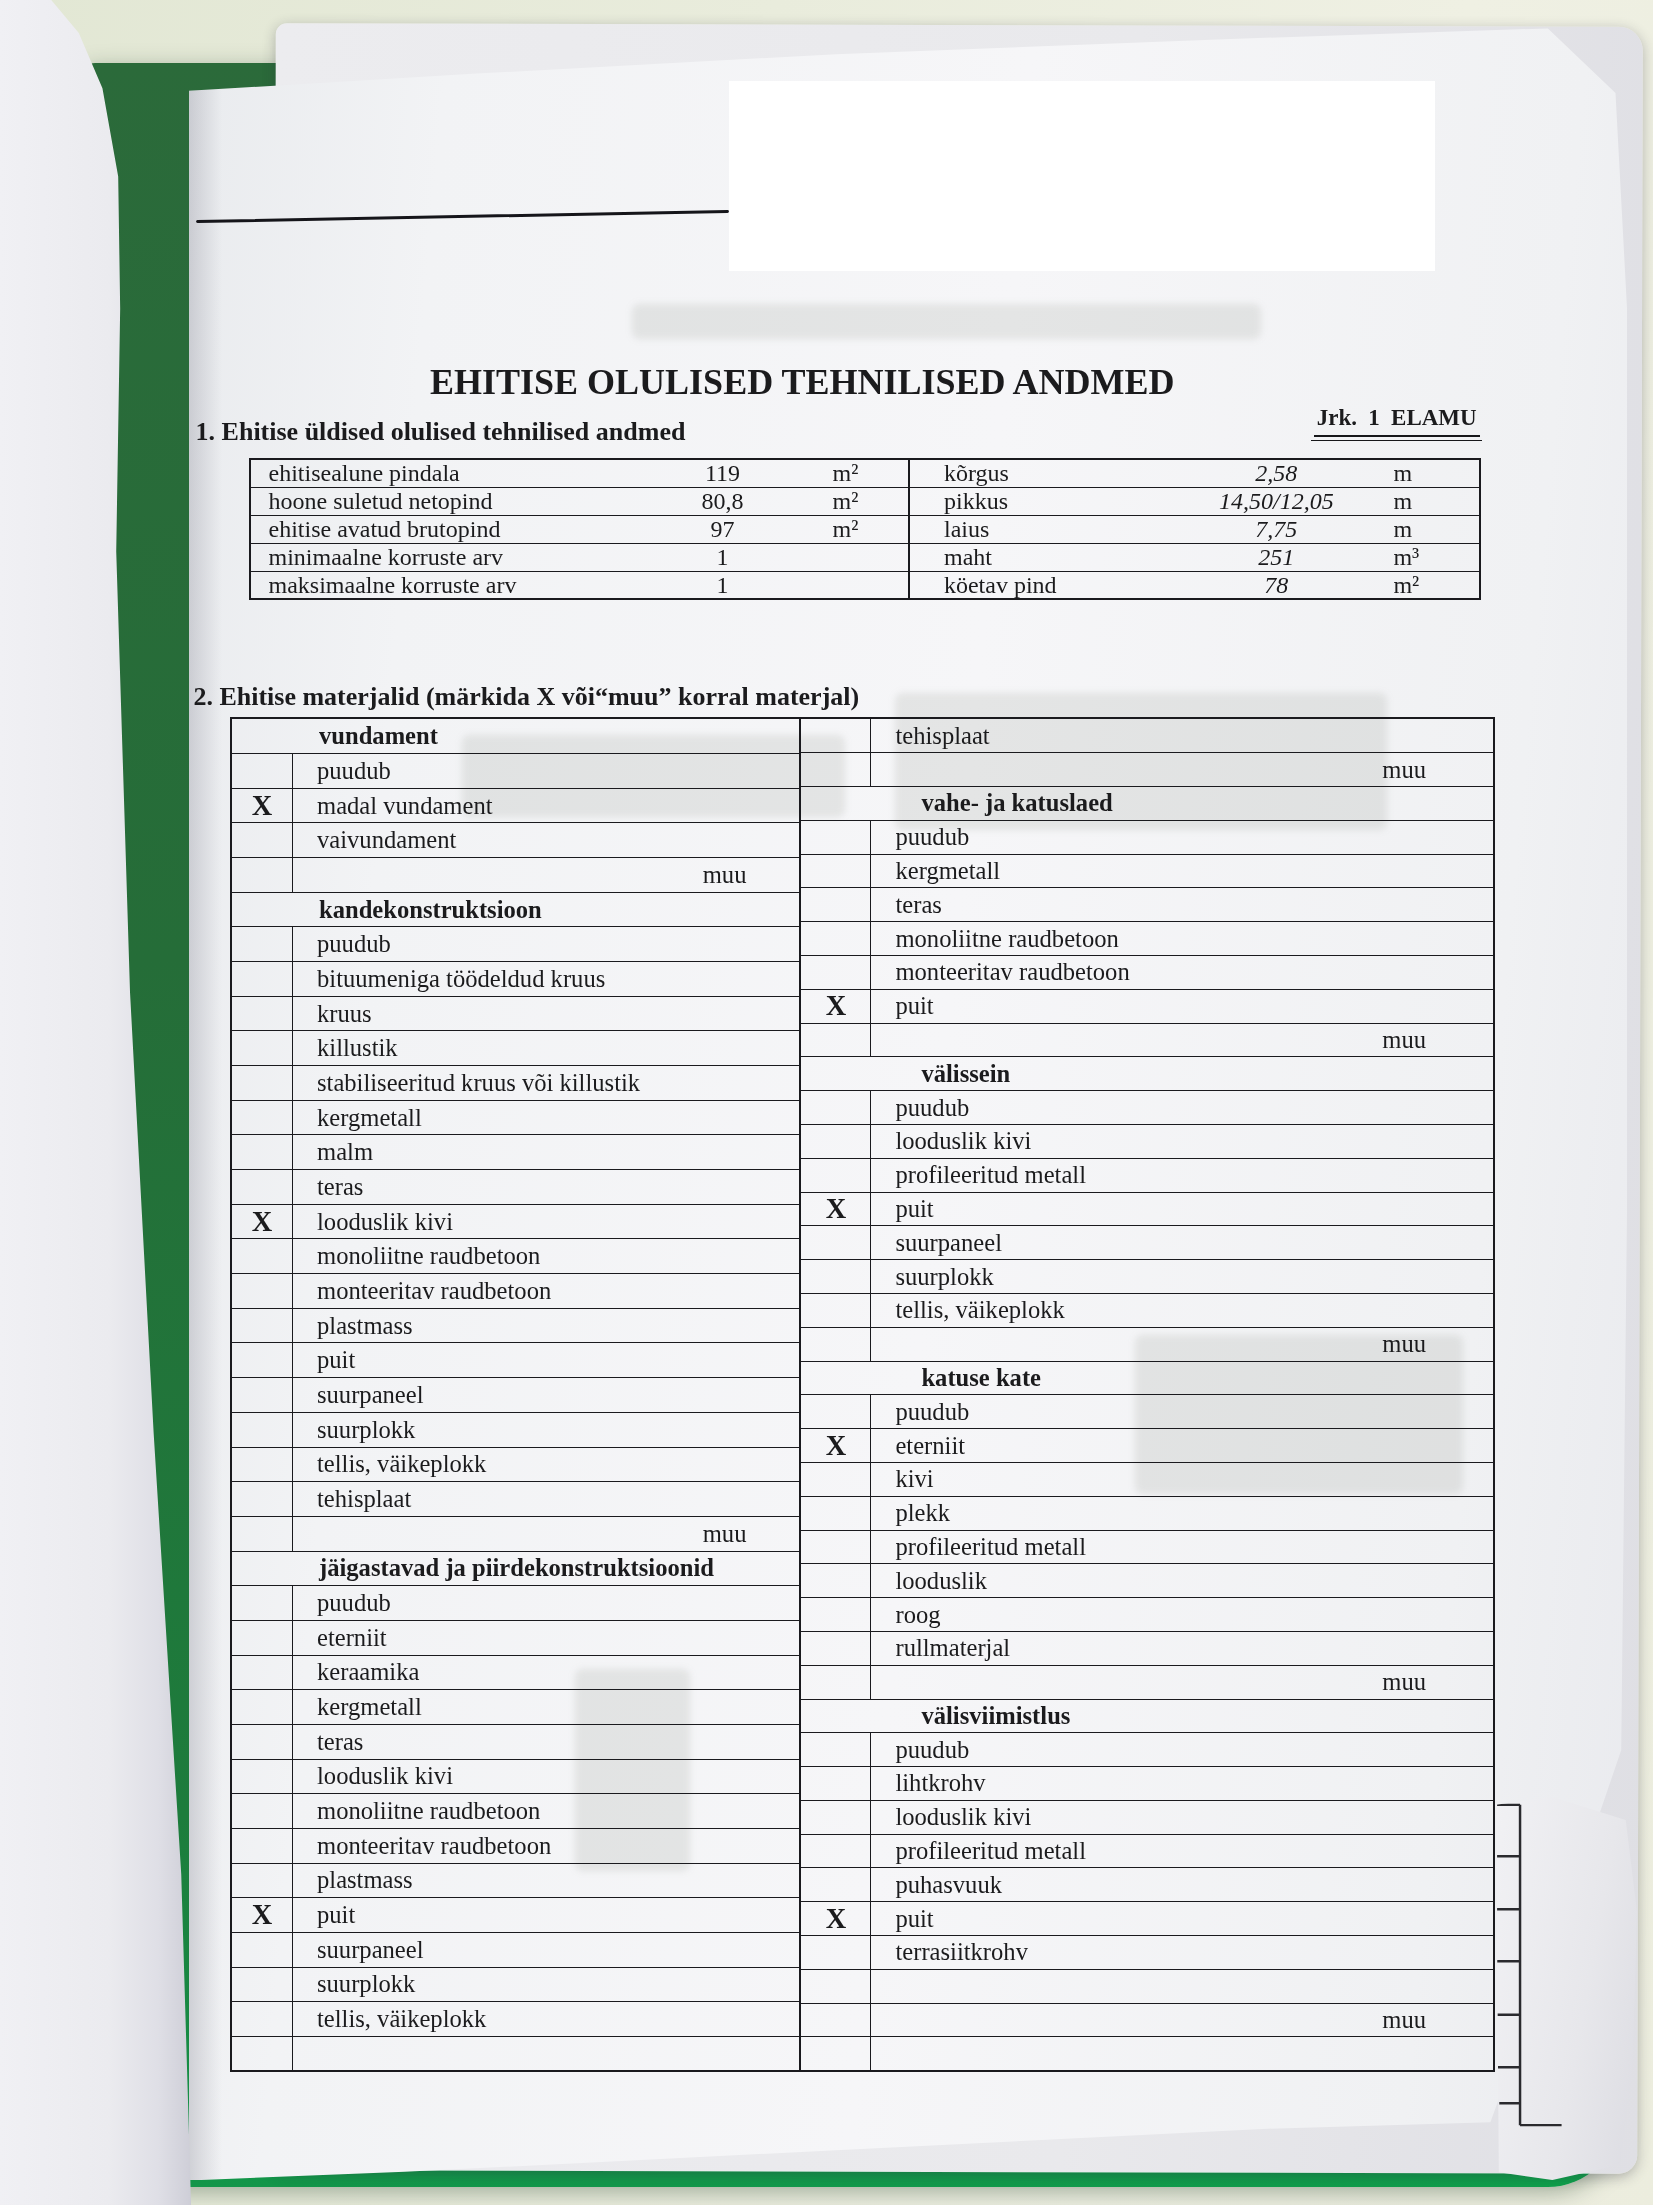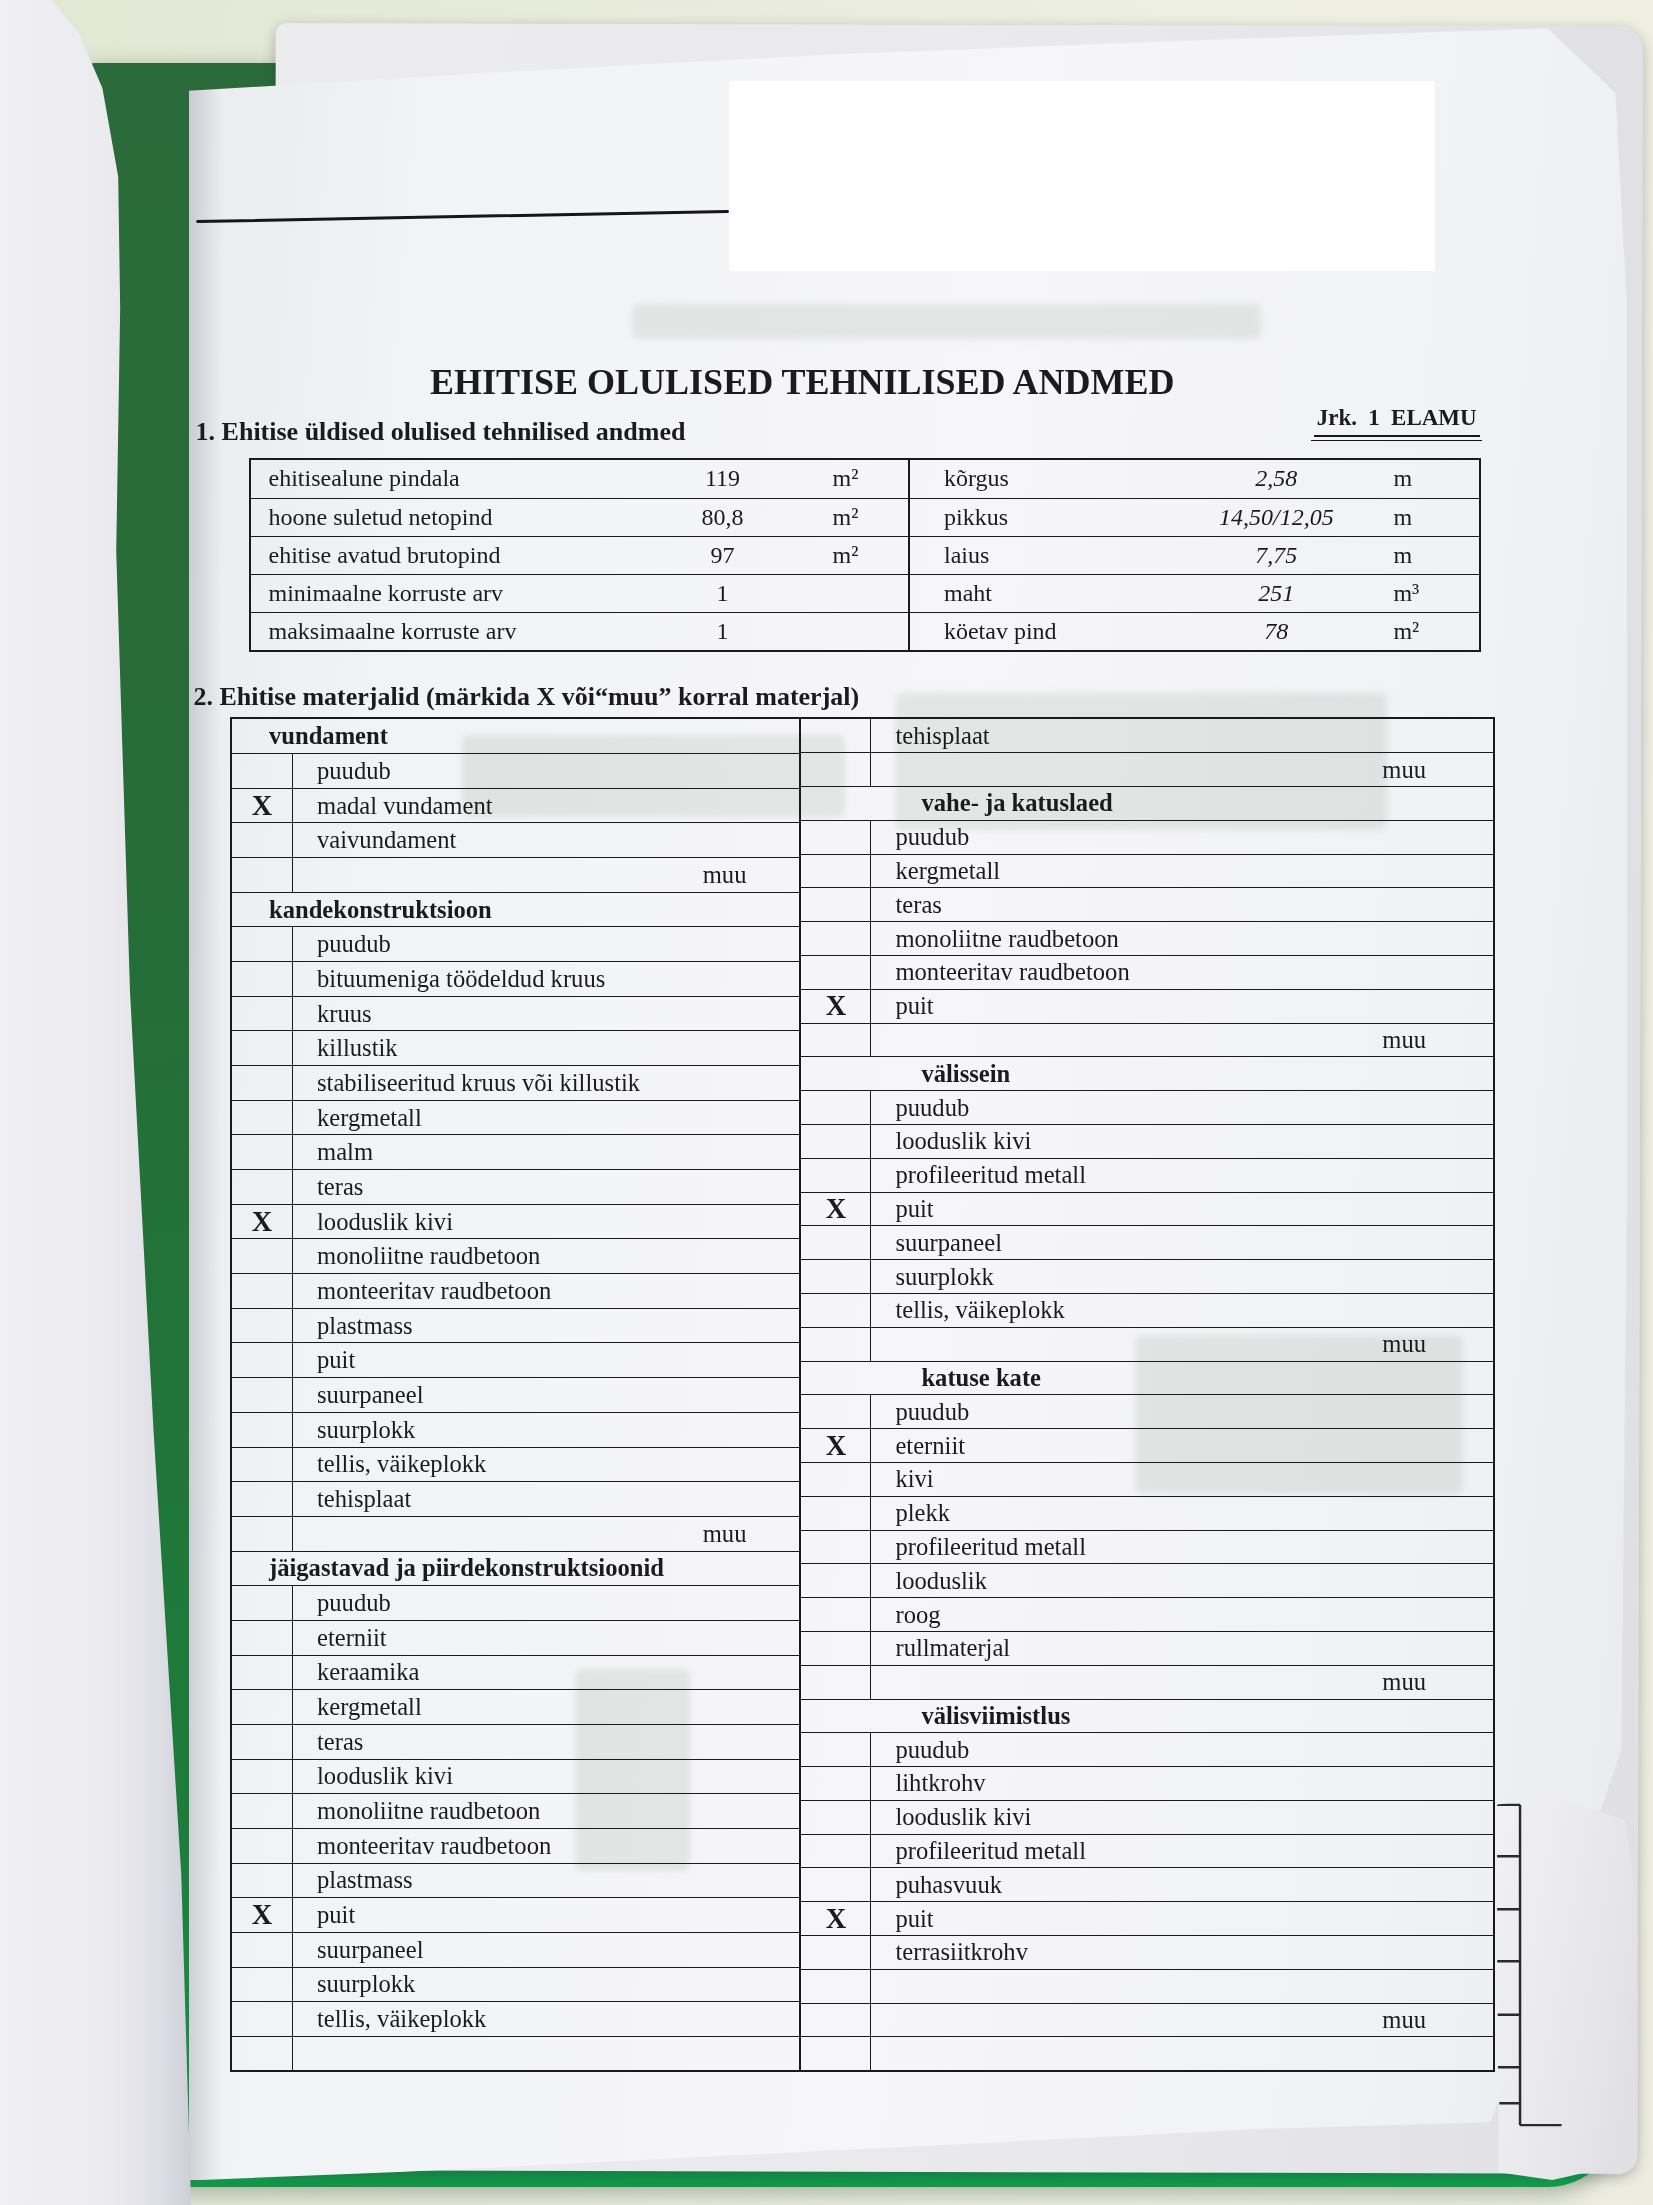--- a/index.html
+++ b/index.html
@@ -49,21 +49,21 @@
   .title{position:absolute;left:241px;top:333px;width:804px;text-align:left;
     font-weight:700;font-size:36px;letter-spacing:0;white-space:nowrap;}
   .jrk{position:absolute;right:147px;top:377px;font-weight:700;font-size:23px;
     border-bottom:2.7px solid #17171a;padding:0 3.3px 3.3px 3.3px;word-spacing:5.5px;}
   .jrk::after{content:"";position:absolute;left:-2.2px;right:-2.2px;bottom:-6.6px;height:1.6px;background:#17171a;}
 
   .h1{position:absolute;left:6.6px;top:389px;font-weight:700;font-size:26px;}
   .h2{position:absolute;left:4.4px;top:654px;font-weight:700;font-size:26px;}
 
   
-  .t1{position:absolute;left:60px;top:430px;width:1232px;height:194px;
+  .t1{position:absolute;left:60px;top:430px;width:1232px;height:142px;
     border:2.7px solid #1a1a1e;box-sizing:border-box;display:flex;flex-direction:column;}
   .t1row{flex:1;display:flex;border-top:1.6px solid #1a1a1e;font-size:24px;}
   .t1row:first-child{border-top:none;}
   .t1 .c{display:flex;align-items:center;box-sizing:border-box;}
   .c-l1{width:30.6%;padding-left:17.5px;}
   .c-v1{width:15.6%;justify-content:center;}
   .c-u1{width:7.3%;padding-left:14.2px;}
   .c-l2{width:21.8%;border-left:2.2px solid #1a1a1e;padding-left:34px;}
   .c-v2{width:16.4%;justify-content:center;font-style:italic;}
   .c-u2{width:8.3%;padding-left:16.4px;}
@@ -75,21 +75,21 @@
   .lh{width:45%;}
   .rh{width:55%;border-left:2.2px solid #1a1a1e;}
   .t2row{flex:1;display:flex;border-top:1.6px solid #1a1a1e;font-size:24.6px;align-items:stretch;}
   .t2row:first-child{border-top:none;}
   .box{display:flex;align-items:center;justify-content:center;border-right:1.6px solid #1a1a1e;
     box-sizing:border-box;font-weight:700;font-size:28.4px;}
   .lh .box{width:61px;}
   .rh .box{width:70px;}
   .lbl{flex:1;display:flex;align-items:center;padding-left:24px;box-sizing:border-box;}
   .t2row.header .lbl{font-weight:700;}
-  .lh .t2row.header .lbl{padding-left:37px;}
+  .lh .t2row.header .lbl{padding-left:87px;}
   .rh .t2row.header .lbl{padding-left:120px;}
   .t2row.muu .lbl{justify-content:flex-end;padding-left:0;}
   .lh .t2row.muu .lbl{padding-right:53px;}
   .rh .t2row.muu .lbl{padding-right:67px;}
 </style>
 </head>
 <body>
 
 <div class="scene">
   <div class="folder"></div>

